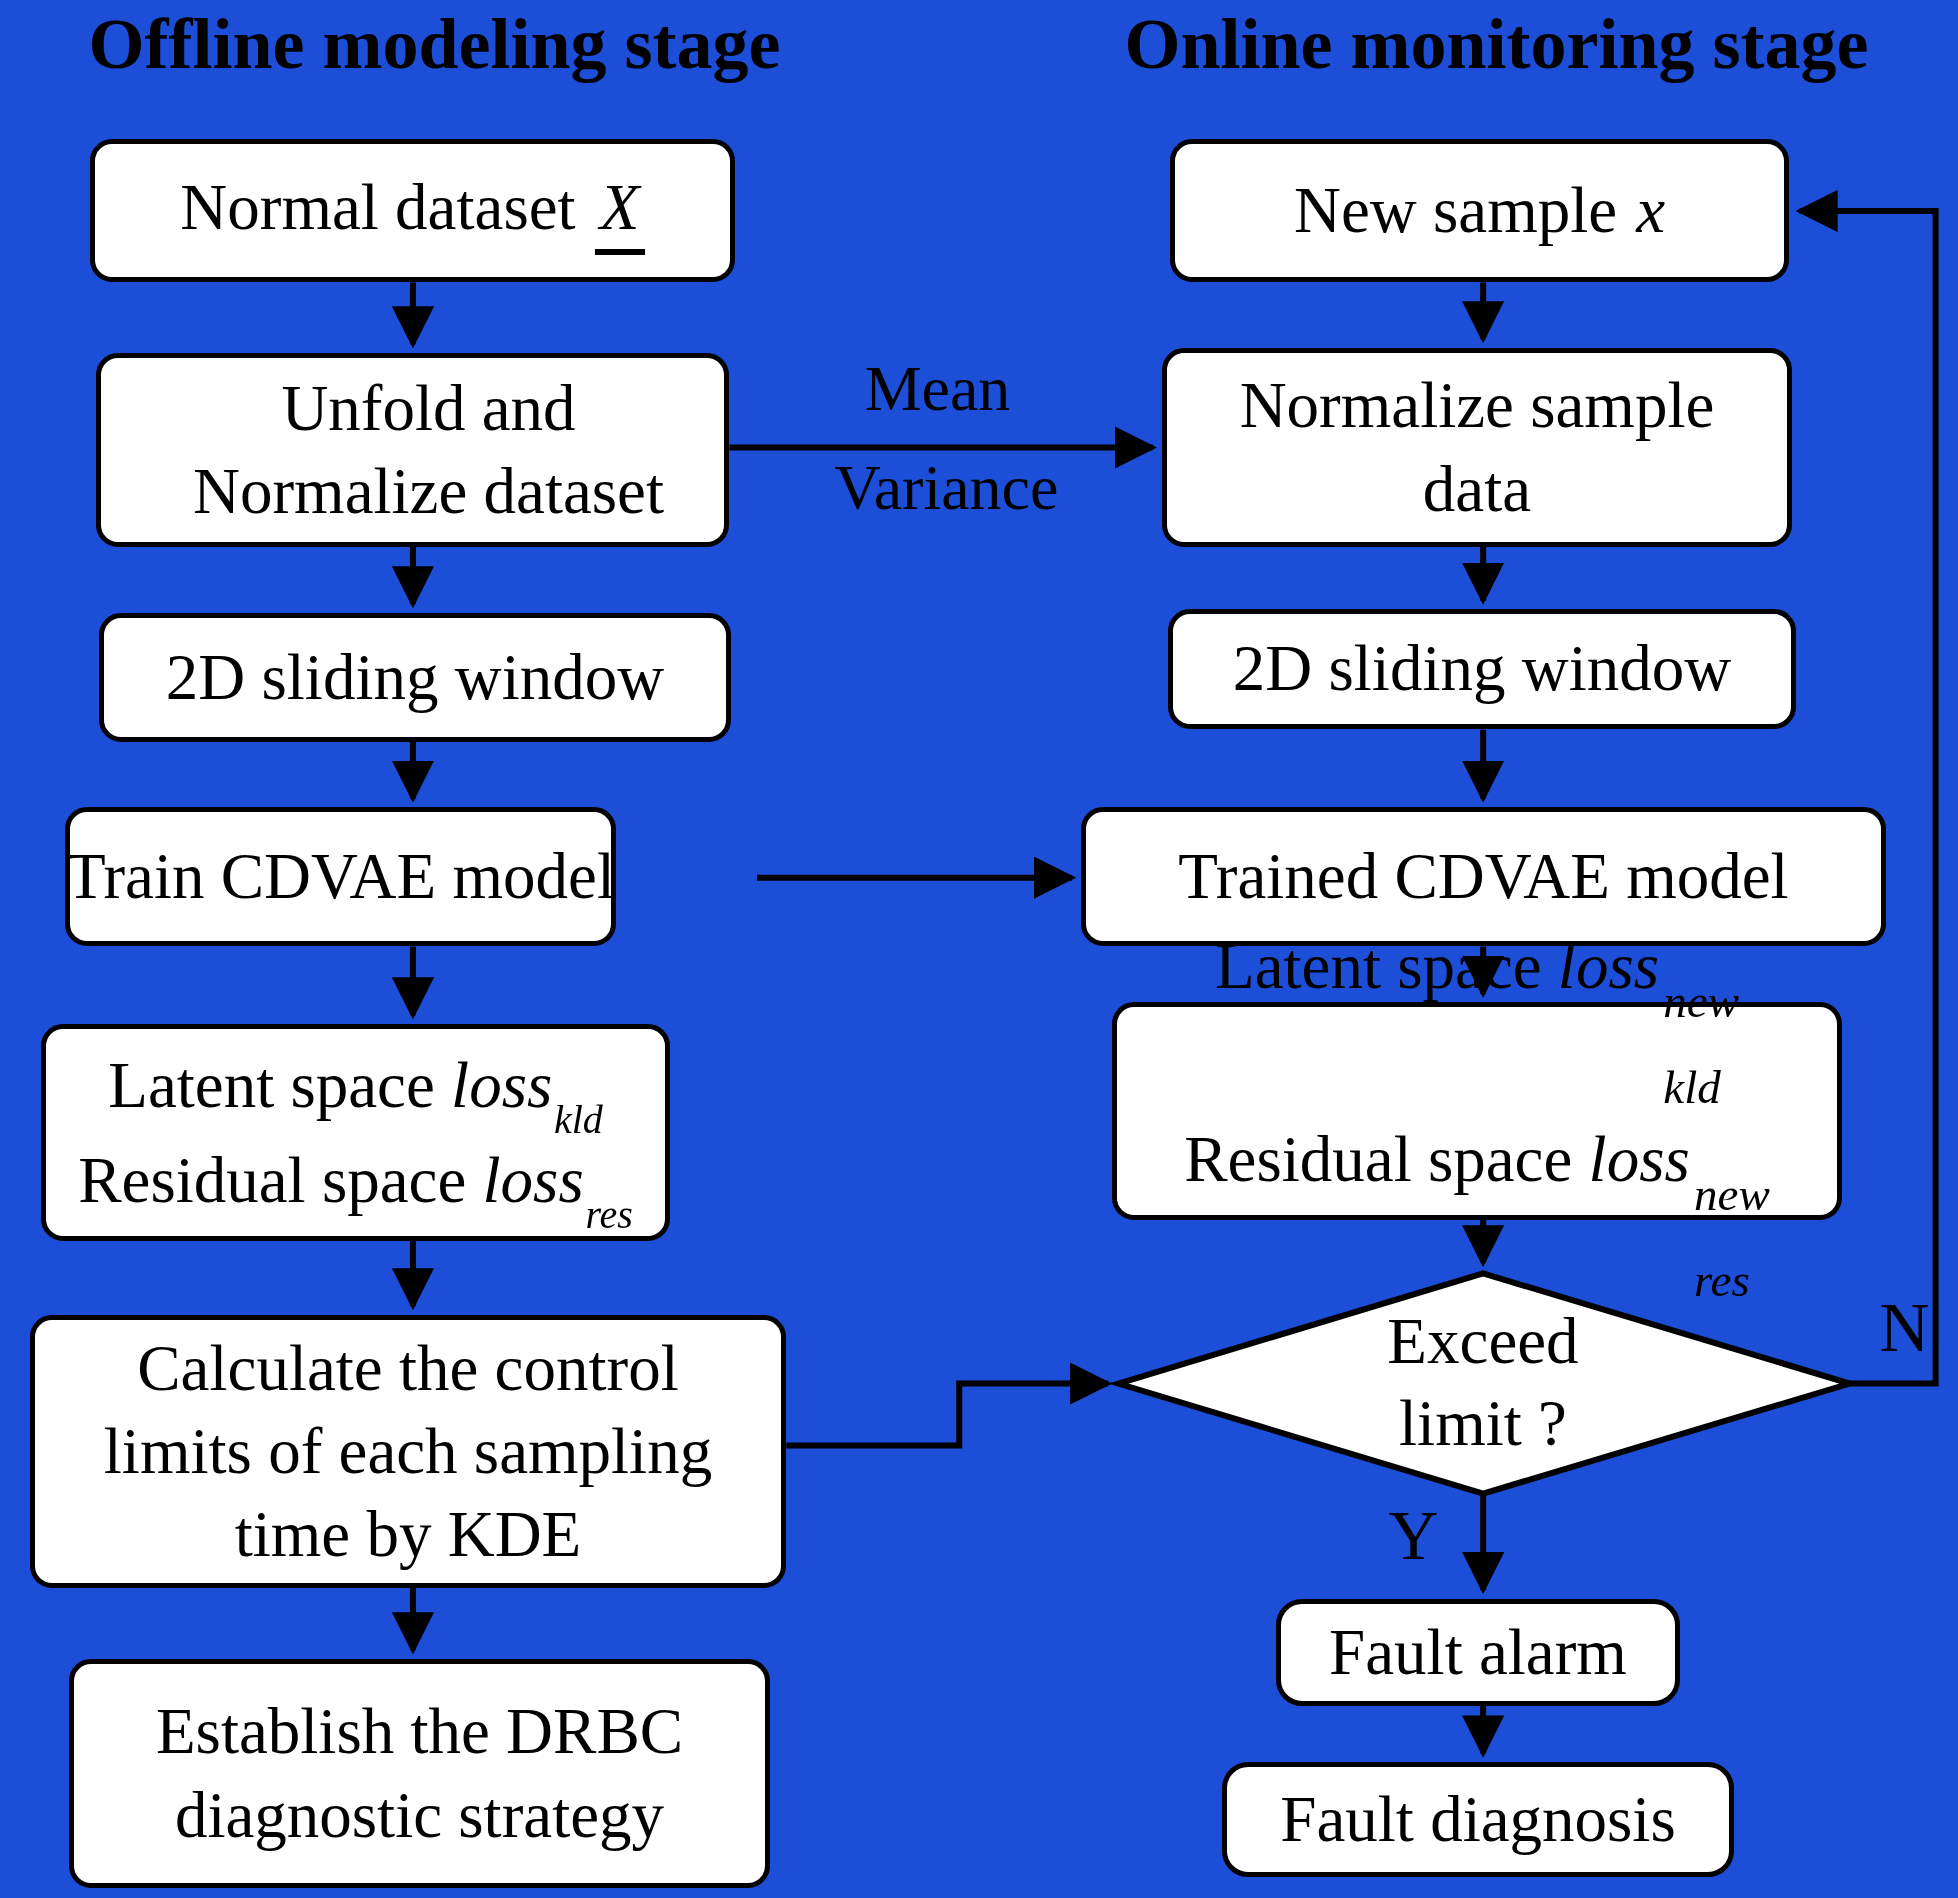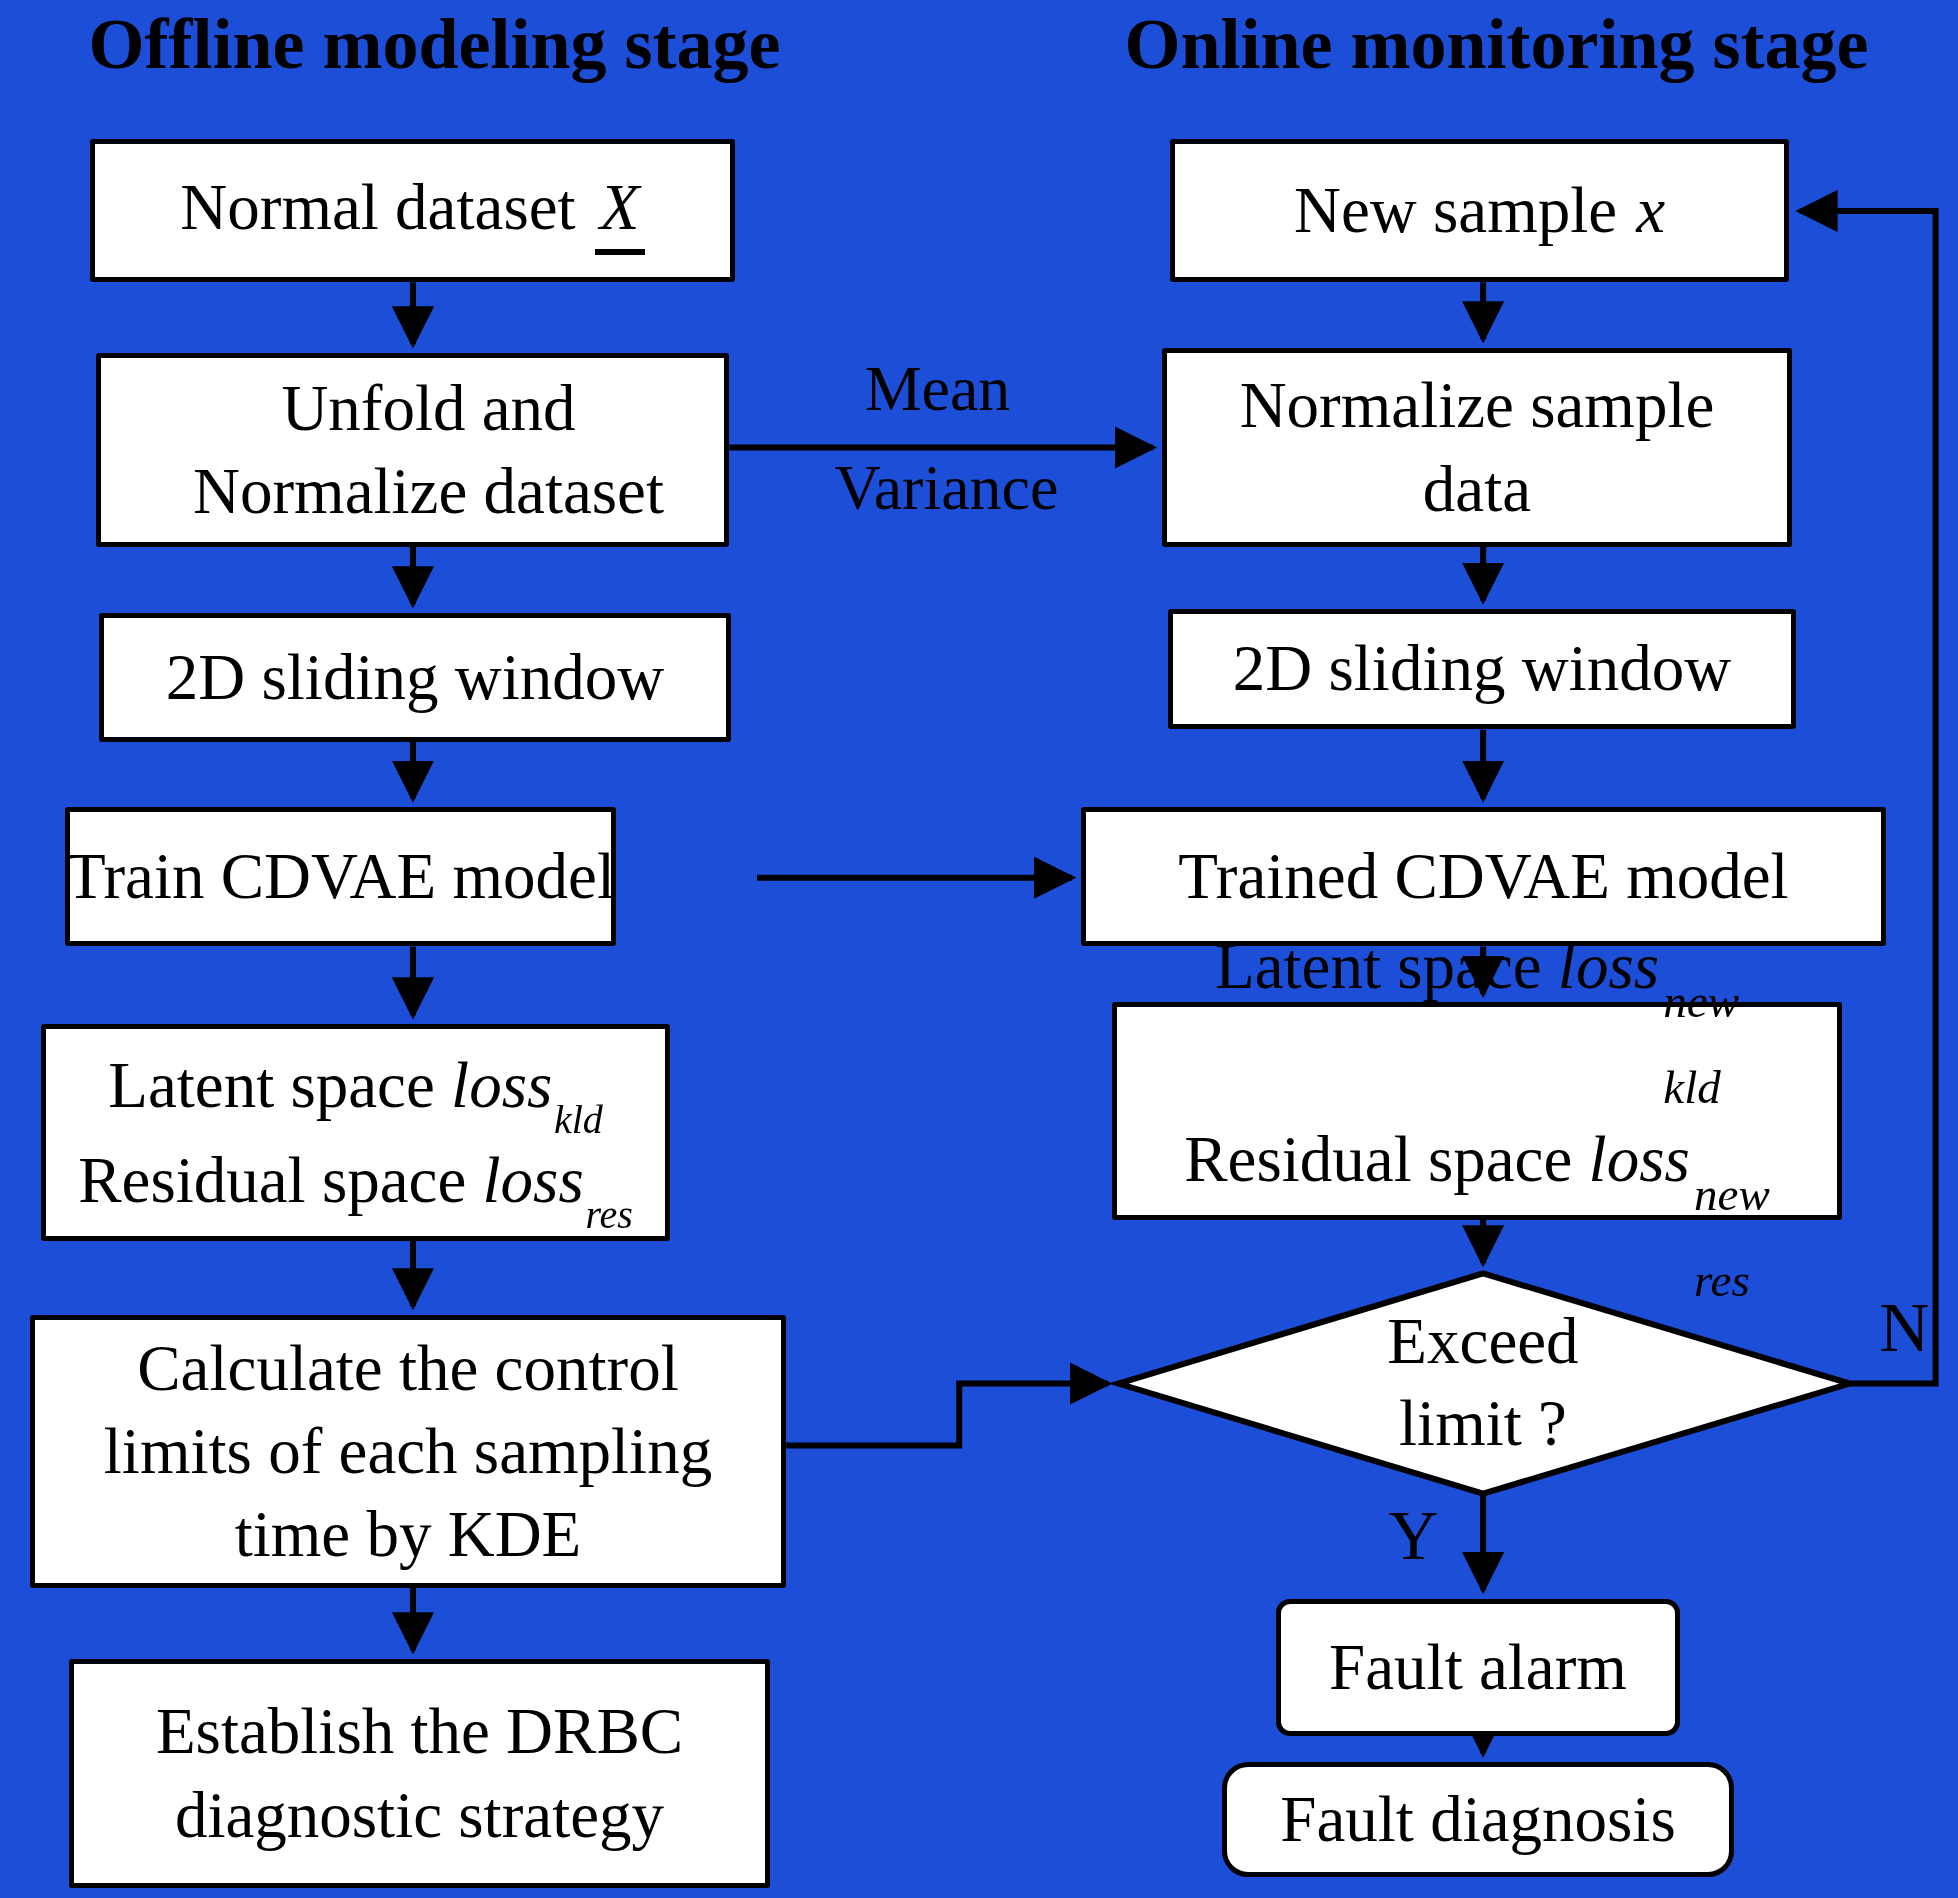--- a/index.html
+++ b/index.html
@@ -24,21 +24,21 @@
     font-size: 72px;
     line-height: 1.1;
     text-align: center;
     white-space: nowrap;
   }
   .box {
     position: absolute;
     box-sizing: border-box;
     background: #ffffff;
     border: 5.2px solid #000;
-    border-radius: 3px;
+    border-radius: 22px;
     display: flex;
     flex-direction: column;
     align-items: center;
     justify-content: center;
     text-align: center;
     font-size: 65px;
     line-height: 1.28;
   }
   .box .bline { white-space: nowrap; }
   .math { font-style: italic; }
@@ -180,21 +180,21 @@
           <span>new</span>
           <span>res</span>
         </span></div>
   </div>
 
   <div class="decision-text">
     <div class="bline">Exceed</div>
     <div class="bline">limit ?</div>
   </div>
 
-  <div class="box" style="left:1276px; top:1599px; width:404px; height:137px; border-radius:14px;">
+  <div class="box" style="left:1276px; top:1599px; width:404px; height:107px; border-radius:26px;">
     <div class="bline">Fault alarm</div>
   </div>
 
   <div class="box" style="left:1222px; top:1762px; width:512px; height:115px; border-radius:26px;">
     <div class="bline">Fault diagnosis</div>
   </div>
 
   <div class="lbl" style="left:800px; top:354px; width:275px;">Mean</div>
   <div class="lbl" style="left:783px; top:453px; width:327px;">Variance</div>
   <div class="lbl" style="left:1857px; top:1291px; width:95px; font-size:69px;">N</div>

